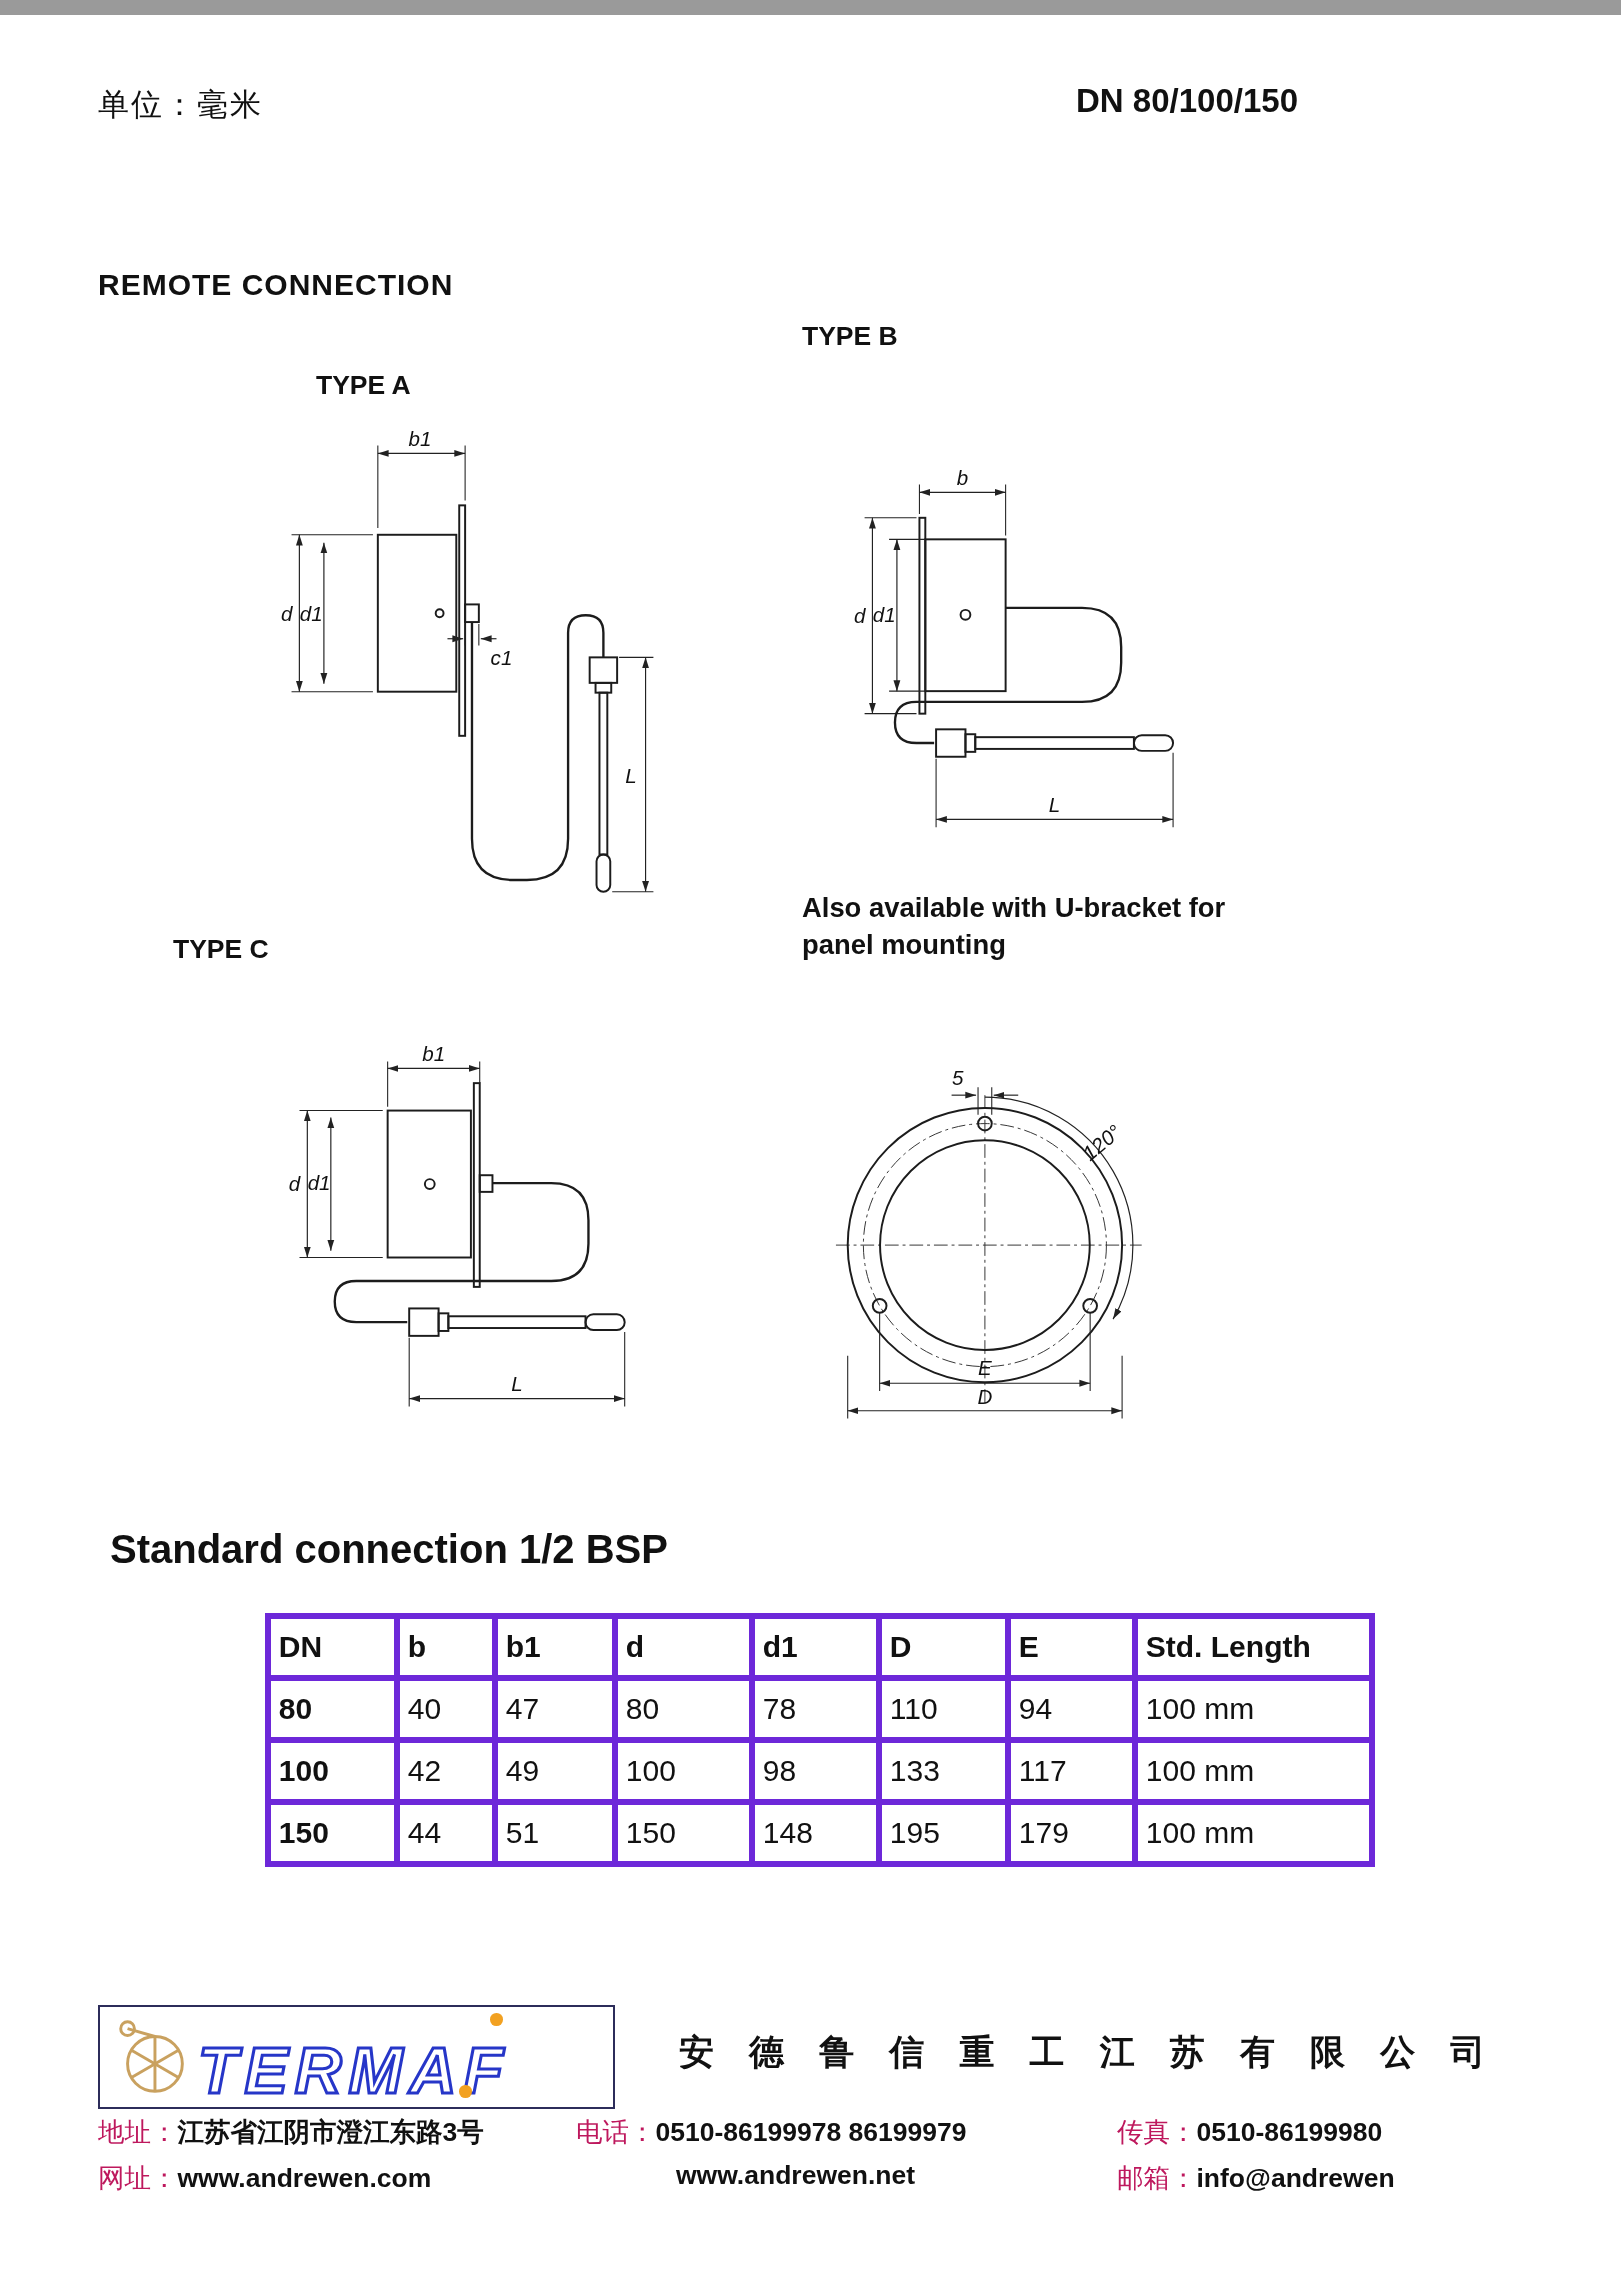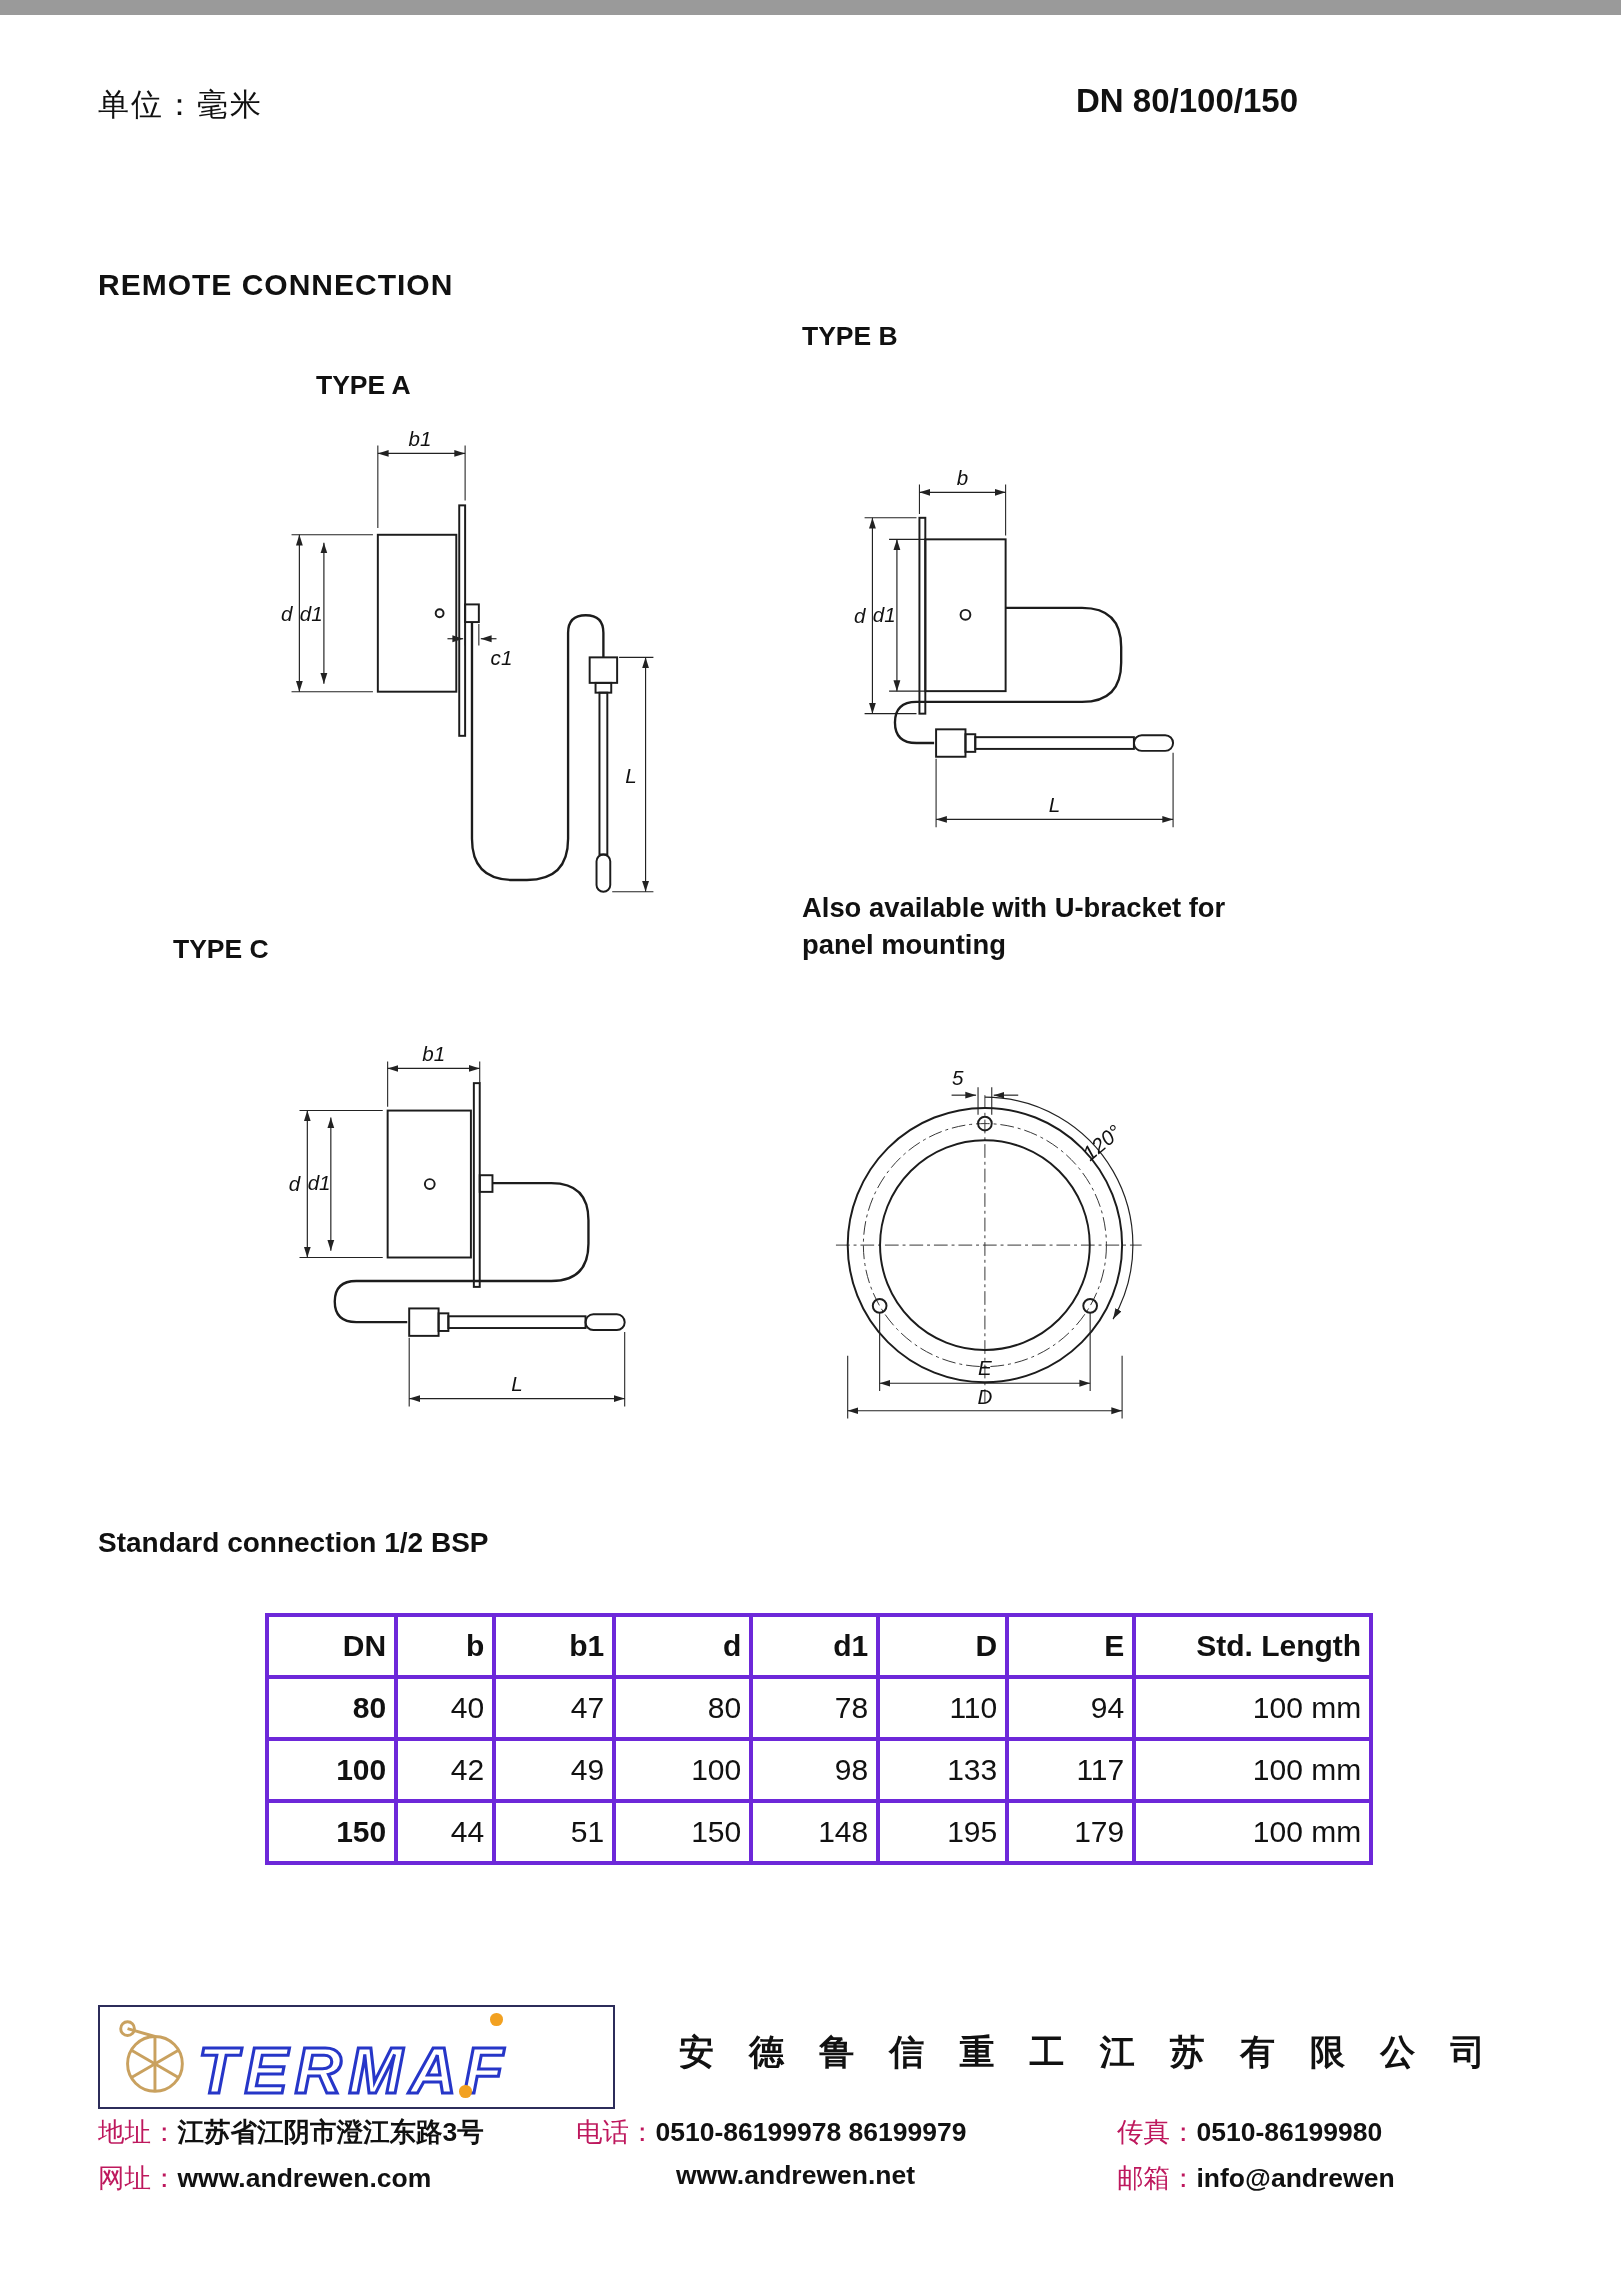--- a/index.html
+++ b/index.html
@@ -8,32 +8,32 @@
         font-family:"Liberation Sans",sans-serif;color:#111;overflow:hidden}
   .abs{position:absolute}
   .unit-note{left:98px;top:69px;font-size:31px;letter-spacing:2px}
   .dn-title{left:1076px;top:67px;font-size:33px;font-weight:bold}
   .section-title{left:98px;top:253px;font-size:30px;font-weight:bold;letter-spacing:1px}
   .type-label{font-size:26.5px;font-weight:bold}
   .type-a-label{left:316px;top:355px}
   .type-b-label{left:802px;top:306px}
   .type-c-label{left:173px;top:919px}
   .bracket-note{left:802px;top:875px;font-size:27.4px;font-weight:bold;line-height:1.35}
-  .conn-title{left:98px;top:1512px;font-size:28px;font-weight:bold}
+  .conn-title{left:110px;top:1512px;font-size:40px;font-weight:bold}
 
   .drawing{position:absolute;overflow:visible}
   .obj{fill:none;stroke:#1c1c1c;stroke-width:2}
   .cap{fill:none;stroke:#1c1c1c;stroke-width:2.4}
   .ext{stroke:#222;stroke-width:1.1}
   .dim{stroke:#222;stroke-width:1.2;fill:none}
   .cl{stroke:#333;stroke-width:1;stroke-dasharray:14 4 3 4;fill:none}
   .dimtext{font-family:"Liberation Sans",sans-serif;font-size:21px;font-style:italic;fill:#111}
 
   .dims-table{left:265px;top:1598px;border-collapse:collapse;font-size:30px}
-  .dims-table th,.dims-table td{border:4px solid #6d28d9;height:62px;text-align:right;padding:0 7.8px}
+  .dims-table th,.dims-table td{border:6px solid #6d28d9;height:62px;text-align:left;padding:0 7.8px}
   .dims-table td.bold{font-weight:bold}
 
   .logo-box{left:98px;top:1990px;width:517px;height:104px;border:2.9px solid #2c2c5a;
             display:flex;align-items:flex-end;padding:3.9px 7.8px}
   .logo-text{font-size:65px;font-style:italic;font-weight:bold;letter-spacing:6.9px;line-height:1;
              color:#ffffff;-webkit-text-stroke:3.1px #2636c8;text-stroke:3.1px #2636c8}
   .dot{position:absolute;width:12.7px;height:12.7px;border-radius:50%;background:#f2a121}
   .company-cn{left:679px;top:2014px;font-size:35px;font-weight:600;letter-spacing:12.7px}
   .contact{font-size:26.5px;white-space:nowrap}
   .contact .lab{font-weight:normal;color:#be185d}

